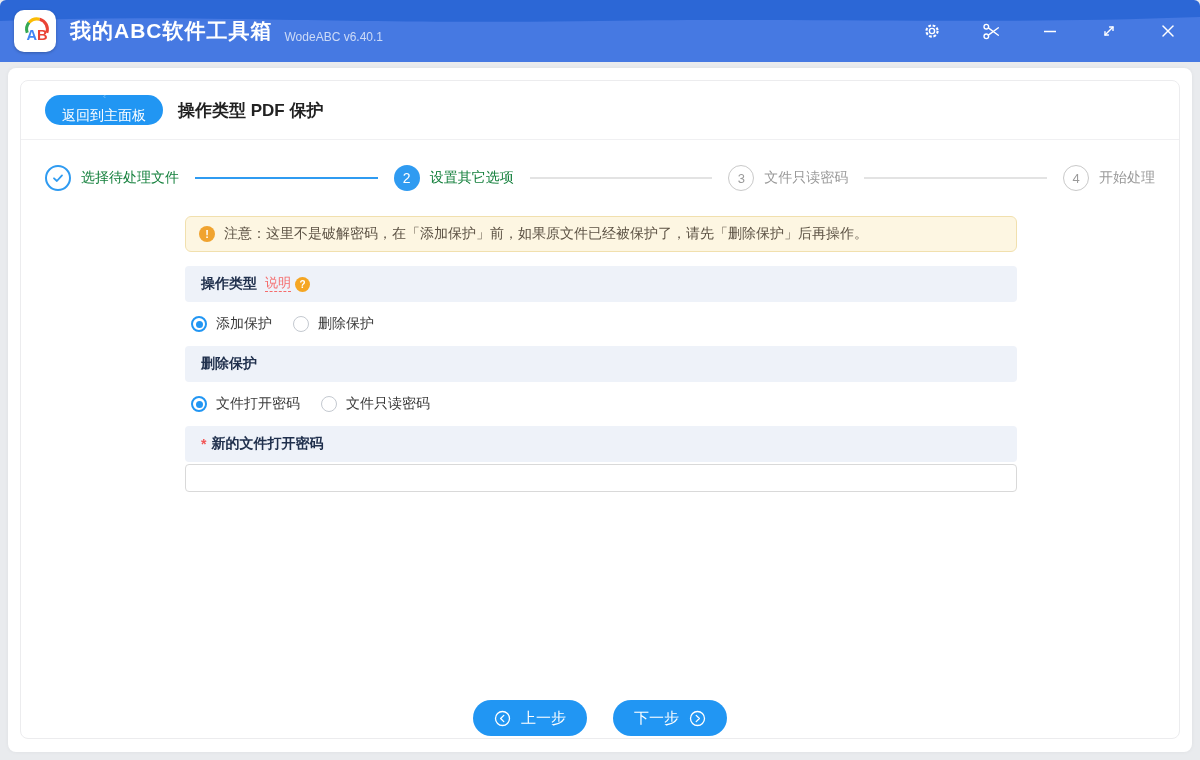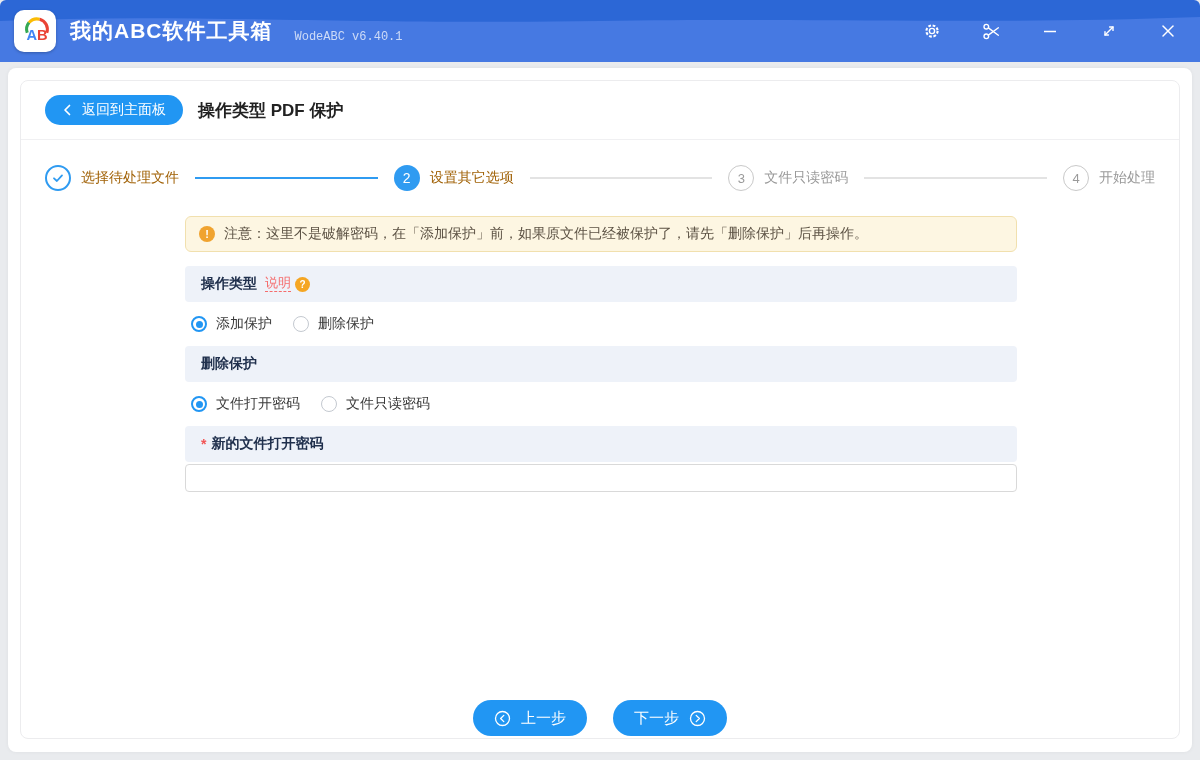--- a/index.html
+++ b/index.html
@@ -11,44 +11,44 @@
   }
   .window { width: 1200px; height: 760px; display: flex; flex-direction: column; border-radius: 6px 6px 0 0; overflow: hidden; }
 
   
   .titlebar { position: relative; height: 62px; background: #2c67d6; flex: none; overflow: hidden; }
   .titlebar-wave { position: absolute; inset: 0; }
   .titlebar-content { position: relative; z-index: 1; height: 100%; display: flex; align-items: center; padding: 0 22px 0 14px; }
   .app-icon { width: 42px; height: 42px; background: #fff; border-radius: 10px; flex: none;
               display: flex; align-items: center; justify-content: flex-end; box-shadow: 0 1px 3px rgba(0,0,0,.25); }
   .app-title { margin-left: 14px; color: #fff; font-size: 21px; font-weight: bold; letter-spacing: 1px; }
-  .app-version { margin-left: 22px; margin-top: 12px; color: rgba(255,255,255,.72); font-size: 12px; font-family: Liberation Mono, monospace; }
+  .app-version { margin-left: 12px; margin-top: 12px; color: rgba(255,255,255,.72); font-size: 12px; }
   .titlebar-controls { margin-left: auto; display: flex; align-items: center; gap: 39px; }
   .tb-btn { width: 20px; height: 20px; display: flex; align-items: center; justify-content: center; cursor: pointer; }
 
   
   .main { flex: 1; padding: 6px 8px 8px; background: #e9ebee; }
   .outer-card { position: relative; height: 100%; background: #fff; border-radius: 8px; box-shadow: 0 0 4px rgba(0,0,0,.05); }
   .inner-card { position: absolute; left: 12px; right: 12px; top: 12px; bottom: 13px;
                 background: #fff; border: 1px solid #ececee; border-radius: 8px; overflow: hidden; }
 
   .card-header { height: 59px; display: flex; align-items: center; padding: 0 24px; border-bottom: 1px solid #f0f0f2; }
   .back-btn { height: 30px; border: none; border-radius: 15px; background: #2196f3; color: #fff;
               display: inline-flex; align-items: center; gap: 9px; padding: 0 17px; font-size: 14px; cursor: pointer;
-              font-family: inherit; }
+              font-family: inherit; flex-direction: column; }
   .page-title { margin-left: 15px; font-size: 17px; font-weight: bold; color: #222; }
 
   
   .steps { height: 76px; display: flex; align-items: center; padding: 0 24px; }
   .step { display: flex; align-items: center; flex: none; }
   .step-circle { width: 26px; height: 26px; border-radius: 50%; display: flex; align-items: center; justify-content: center; flex: none; }
   .step-circle.done { border: 2px solid #2f9bf1; }
   .step-circle.active { background: #2f9bf1; color: #fff; font-size: 14px; }
   .step-circle.upcoming { border: 1px solid #c9c9c9; color: #9a9a9a; font-size: 13px; }
-  .step-label { margin-left: 10px; font-size: 14px; color: #a16207; white-space: nowrap; }
+  .step-label { margin-left: 10px; font-size: 14px; color: #15803d; white-space: nowrap; }
   .step.future .step-label { color: #9a9a9a; }
   .connector { flex: 1; height: 0; margin: 0 16px; border-top: 2px solid #e3e3e3; }
   .connector.done { border-top-color: #2f9bf1; }
 
   
   .content { margin-left: 164px; width: 832px; }
   .notice { height: 36px; background: #fdf6e2; border: 1px solid #f1e0ae; border-radius: 6px;
             display: flex; align-items: center; padding: 0 13px; }
   .notice-icon { width: 16px; height: 16px; border-radius: 50%; background: #f0a32f; color: #fff;
                  font-size: 11px; font-weight: bold; display: flex; align-items: center; justify-content: center; flex: none; }

